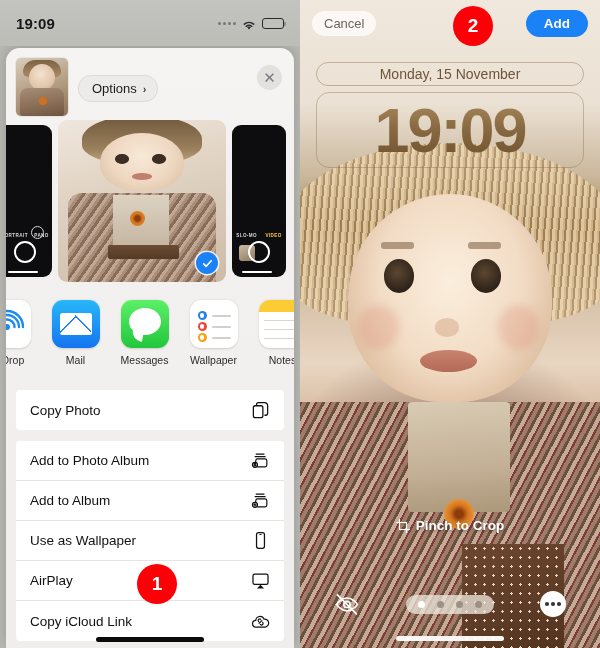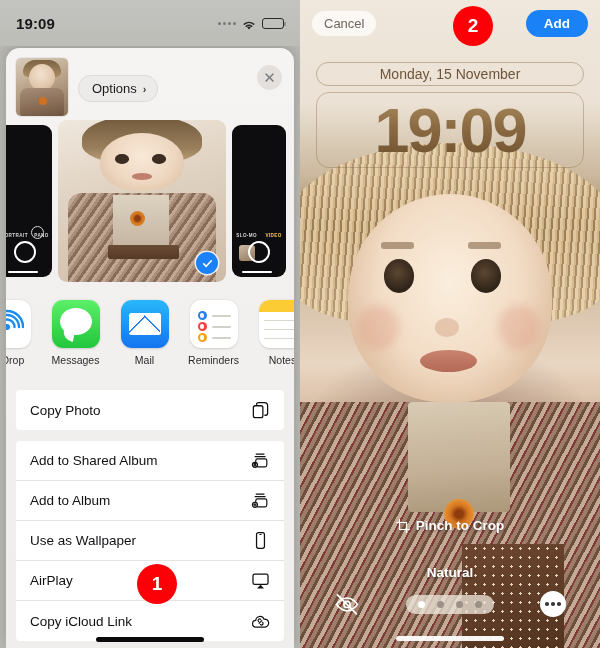--- a/index.html
+++ b/index.html
@@ -357,43 +357,43 @@
               <circle cx="17" cy="18" r="3" fill="#1a8cf0"></circle>
               <path d="M9.5 18a7.5 7.5 0 0115 0" stroke="#1a8cf0" stroke-width="2.4" fill="none" stroke-linecap="round"></path>
               <path d="M5 18a12 12 0 0124 0" stroke="#1a8cf0" stroke-width="2.4" fill="none" stroke-linecap="round"></path>
               <path d="M1 18a16 16 0 0132 0" stroke="#1a8cf0" stroke-width="2.4" fill="none" stroke-linecap="round"></path>
             </svg>
           </div>
           <div class="app-label">AirDrop</div>
         </div>
 
         <div class="app-item">
+          <div class="app-icon ai-mail">
+              <span class="mail-env"></span>
+            </div>
+          <div class="app-label">Mail</div>
+        </div>
+
+        <div class="app-item">
           <div class="app-icon ai-messages">
               <span class="msg-bubble"></span>
             </div>
           <div class="app-label">Messages</div>
-        </div>
-
-        <div class="app-item">
-          <div class="app-icon ai-mail">
-              <span class="mail-env"></span>
-            </div>
-          <div class="app-label">Mail</div>
         </div>
 
         <div class="app-item">
           <div class="app-icon ai-reminders">
             <span class="rem-dot" style="top:11px;background:#2a7ef0"></span>
               <span class="rem-line" style="top:15px"></span>
             <span class="rem-dot" style="top:22px;background:#f0443a"></span>
               <span class="rem-line" style="top:26px"></span>
             <span class="rem-dot" style="top:33px;background:#f5a317"></span>
               <span class="rem-line" style="top:37px"></span>
           </div>
-          <div class="app-label">Reminders</div>
+          <div class="app-label">Wallpaper</div>
         </div>
 
         <div class="app-item">
           <div class="app-icon ai-notes">
             <span class="notes-top"></span>
             <span class="notes-line" style="top:20px"></span>
               <span class="notes-line" style="top:29px"></span>
               <span class="notes-line" style="top:38px"></span>
           </div>
           <div class="app-label">Notes</div>
@@ -409,21 +409,21 @@
               <svg viewBox="0 0 24 24" fill="none" stroke="#111114" stroke-width="1.6">
                   <rect x="3" y="6" width="12" height="15" rx="2.4"></rect>
                   <path d="M7 6V4.4A2.4 2.4 0 019.4 2H17a4 4 0 014 4v9.6A2.4 2.4 0 0118.6 18H17"></path>
                 </svg>
             </span>
           </div>
         </div>
 
         <div class="action-group">
           <div class="action-row">
-            <span class="action-label">Add to Shared Album</span>
+            <span class="action-label">Add to Photo Album</span>
             <span class="action-icon">
               <svg viewBox="0 0 24 24" fill="none" stroke="#111114" stroke-width="1.5">
                   <path d="M6 4h11M4.6 7h13.8"></path>
                   <rect x="6" y="10" width="14" height="10" rx="2.3"></rect>
                   <circle cx="5" cy="17.5" r="3.2" fill="#fff"></circle>
                   <circle cx="5" cy="16.4" r="1.15"></circle>
                   <path d="M2.9 19.6a2.5 2.5 0 014.2 0"></path>
                 </svg>
             </span>
           </div>
@@ -507,21 +507,20 @@
 
     <div class="pinch-hint">
       <span class="crop-ic">
         <svg viewBox="0 0 24 24" width="14" height="14" fill="none" stroke="#fff" stroke-width="2" stroke-linecap="round">
             <path d="M6 1v17h17M1 6h17v17"></path>
           </svg>
       </span>
       <span class="pinch-text">Pinch to Crop</span>
     </div>
 
-    <div class="style-name">Natural</div>
 
     <div class="bottom-bar">
       <div class="depth-btn">
         <svg viewBox="0 0 26 26" width="26" height="26" fill="none" stroke="#fff" stroke-width="1.7" stroke-linecap="round">
           <path d="M2.6 13.4s4.2-6.4 10.4-6.4 10.4 6.4 10.4 6.4-4.2 6.4-10.4 6.4S2.6 13.4 2.6 13.4z"></path>
           <circle cx="13" cy="13.4" r="3.1"></circle>
           <path d="M3.4 3.8l19 19"></path>
         </svg>
       </div>
       <div class="page-dots">

